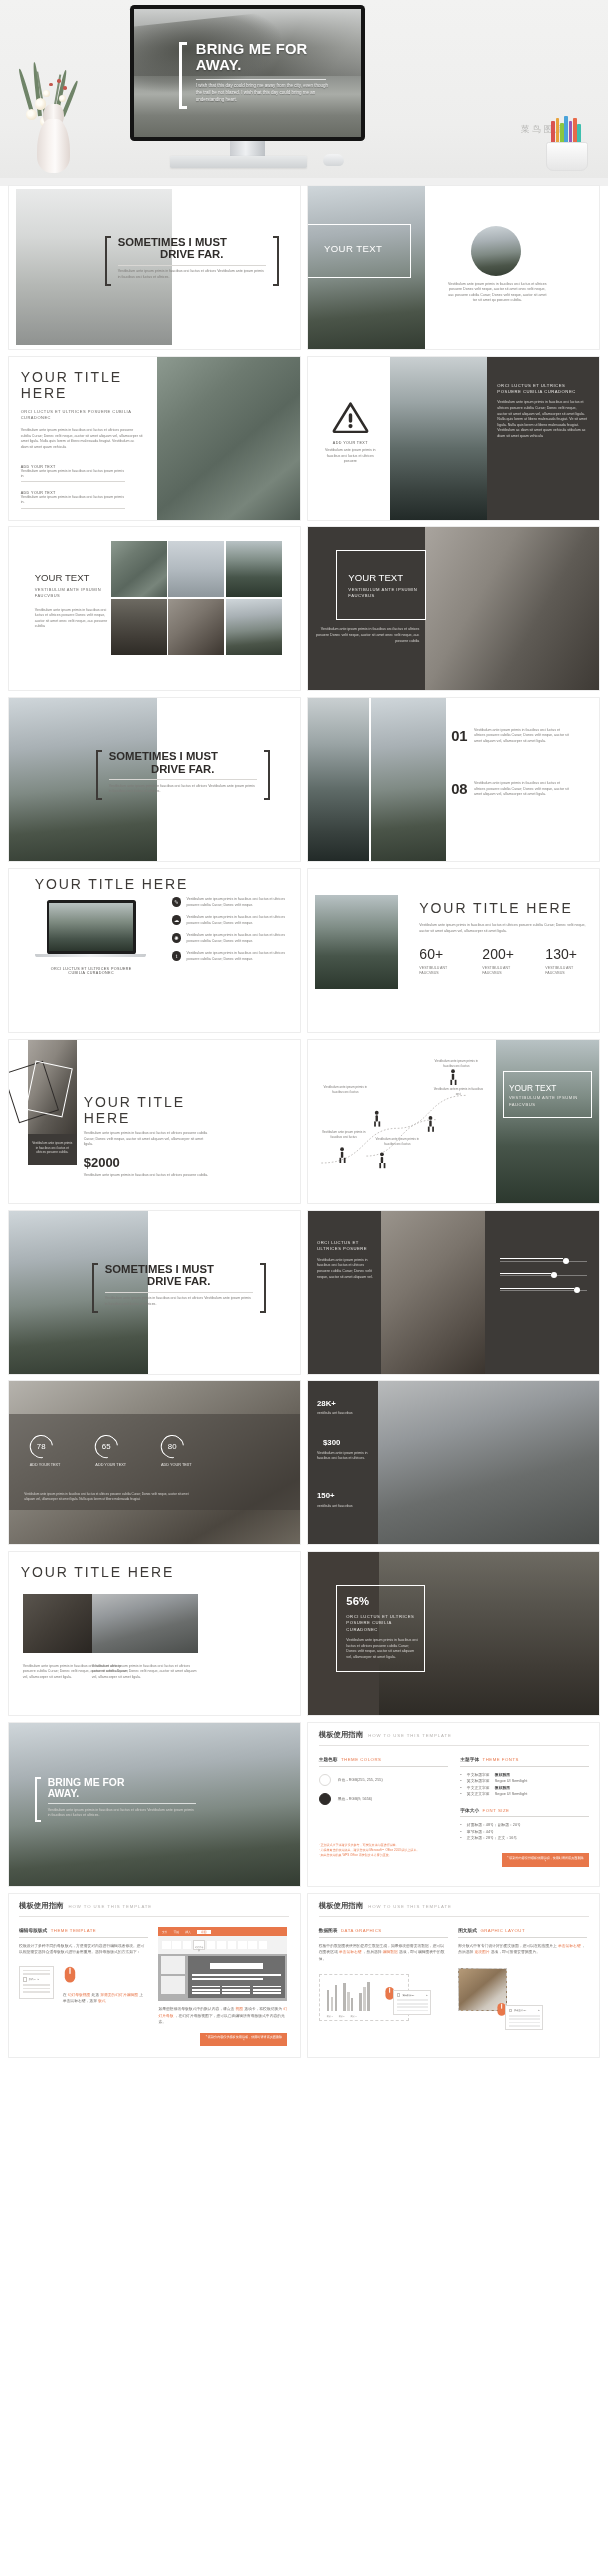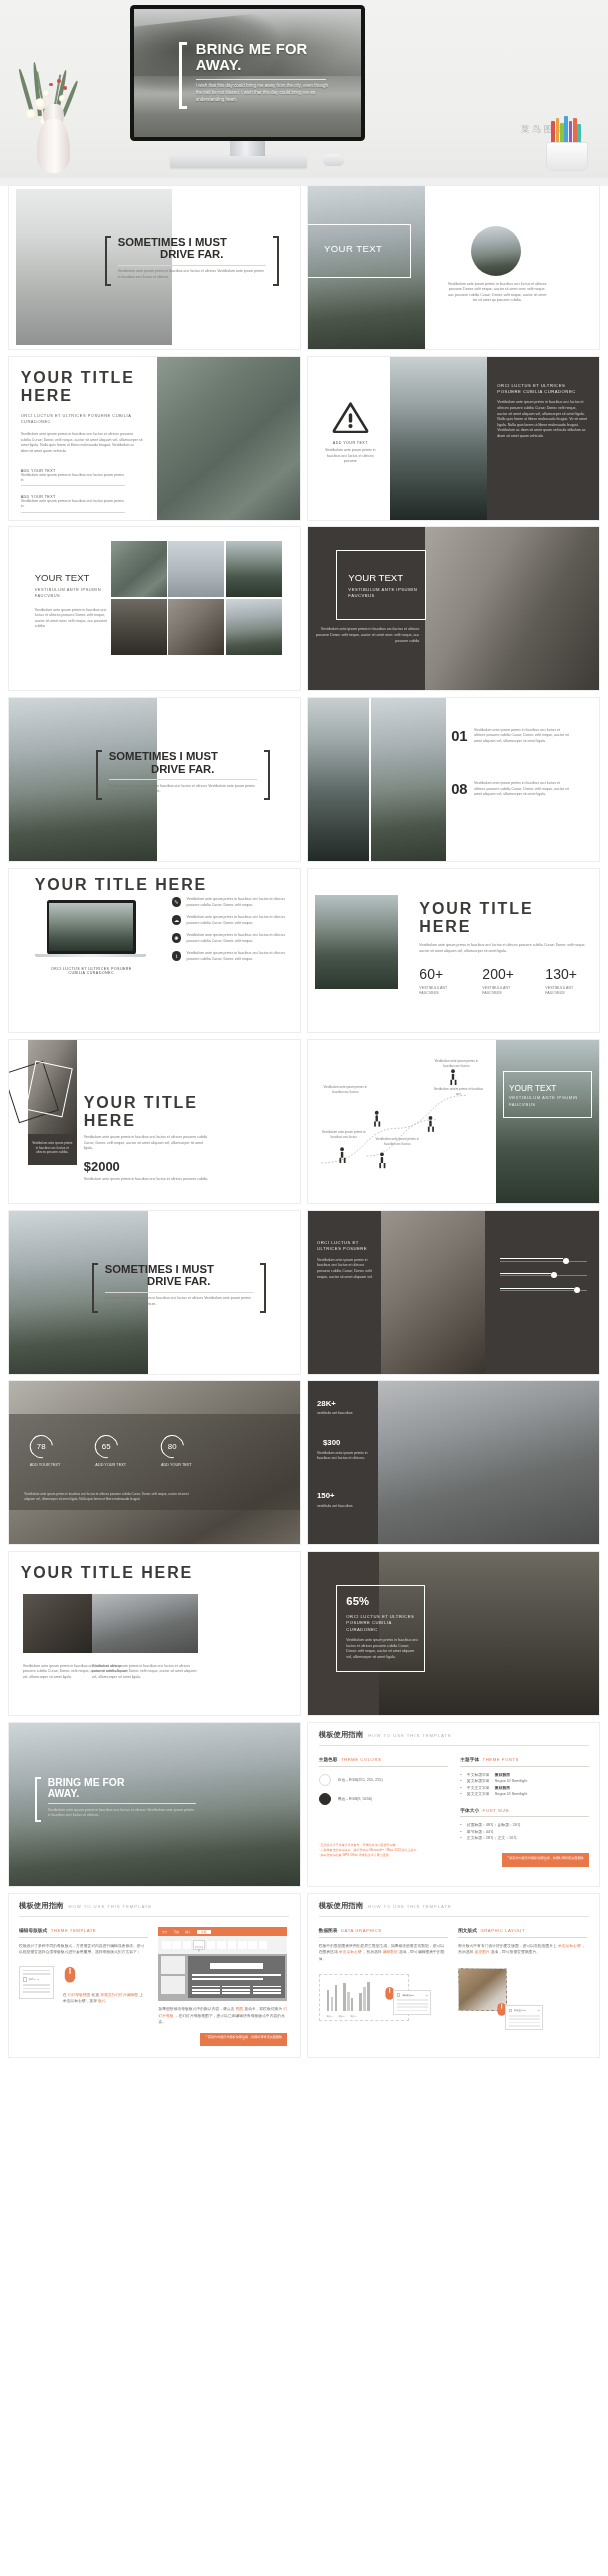--- a/index.html
+++ b/index.html
@@ -110,21 +110,21 @@
   .ph-wood    { background:linear-gradient(120deg,#a9a49e 0%,#8a857e 35%,#5f5b55 62%,#3e3a35 100%); }
   .ph-stone   { background:linear-gradient(140deg,#9a948c 0%,#7b746c 40%,#575049 75%,#3b352f 100%); }
   .ph-sky     { background:linear-gradient(180deg,#cdd3d8 0%,#b2bac0 50%,#8e979c 100%); }
   .ph-bike    { background:linear-gradient(150deg,#b6b3ad 0%,#8e8a82 30%,#6b665e 58%,#4b463f 80%,#6d675d 100%); }
   .ph-pine    { background:linear-gradient(180deg,#6d6a62 0%,#55524b 35%,#403c36 70%,#2e2b26 100%); }
   .ph-tent    { background:linear-gradient(140deg,#5a554e 0%,#413c36 40%,#2c2824 75%,#1d1a17 100%); }
   .ph-jeep    { background:linear-gradient(165deg,#b9bbbc 0%,#93979a 30%,#6a6d6c 60%,#4b4e4c 100%); }
   .ph-laptopimg{ background:linear-gradient(180deg,#b9c2c1 0%,#7d8a80 40%,#46534a 75%,#2b352d 100%); }
 
   
-  .s-title { font-size:16px; color:#3d3a37; letter-spacing:1.9px; font-weight:700; }
+  .s-title { font-size:14px; color:#3d3a37; letter-spacing:1.9px; font-weight:400; }
   .s-title-b { font-size:11.3px; color:#2f2c2a; font-weight:bold; line-height:1.1; }
   .s-sub { font-size:4px; color:#6c6a67; letter-spacing:0.5px; line-height:1.5; }
   .s-body { font-size:3.6px; color:#7d7b78; line-height:1.55; }
   .s-body-w { font-size:3.6px; color:#d6d4d1; line-height:1.55; }
   .s-sub-w { font-size:4.2px; color:#e7e5e2; letter-spacing:0.5px; line-height:1.5; }
   .s-label { font-size:3.7px; color:#565350; letter-spacing:0.4px; }
   .s-num { font-size:14.8px; font-weight:bold; color:#2f2c2a; letter-spacing:-0.4px; }
   .s-stat { font-size:14px; color:#2f2c2a; font-weight:400; }
   .hr-thin { height:0.9px; background:#d9d7d4; }
 
@@ -557,21 +557,21 @@
         <div class="ph-jeep" style="width:106px;height:59px;margin-left:0;"></div>
         <div class="s-body" style="margin-top:10.4px;width:106px;">Vestibulum ante ipsum primis in faucibus orci luctus et ultrices posuere cubilia Curae; Donec velit neque, auctor sit amet aliquam vel, ullamcorper sit amet ligula.</div>
       </div>
     </div>
 
     <div class="slide">
       <div class="ph ph-pine" style="inset:0;width:291px;height:163px;"></div>
       <div style="position:absolute;left:0;top:0;width:71px;height:163px;background:#423d38;"></div>
       <div class="frame-w" style="left:28px;top:33px;width:89px;height:87px;"></div>
       <div style="position:absolute;left:38px;top:43px;width:73px;">
-        <div style="font-size:11.3px;font-weight:bold;color:#fff;">65%</div>
+        <div style="font-size:11.3px;font-weight:bold;color:#fff;">56%</div>
         <div class="s-sub-w" style="margin-top:7px;">ORCI LUCTUS ET ULTRICES POSUERE CUBILIA CURADONEC</div>
         <div class="s-body-w" style="margin-top:5.2px;">Vestibulum ante ipsum primis in faucibus orci luctus et ultrices posuere cubilia Curae; Donec velit neque, auctor sit amet aliquam vel, ullamcorper sit amet ligula.</div>
       </div>
     </div>
   </div>
 
   <div class="row">
     <div class="slide">
       <div class="ph ph-mtn" style="inset:0;width:291px;height:163px;"></div>
       <div style="position:absolute;left:26px;top:54px;display:flex;align-items:stretch;">

